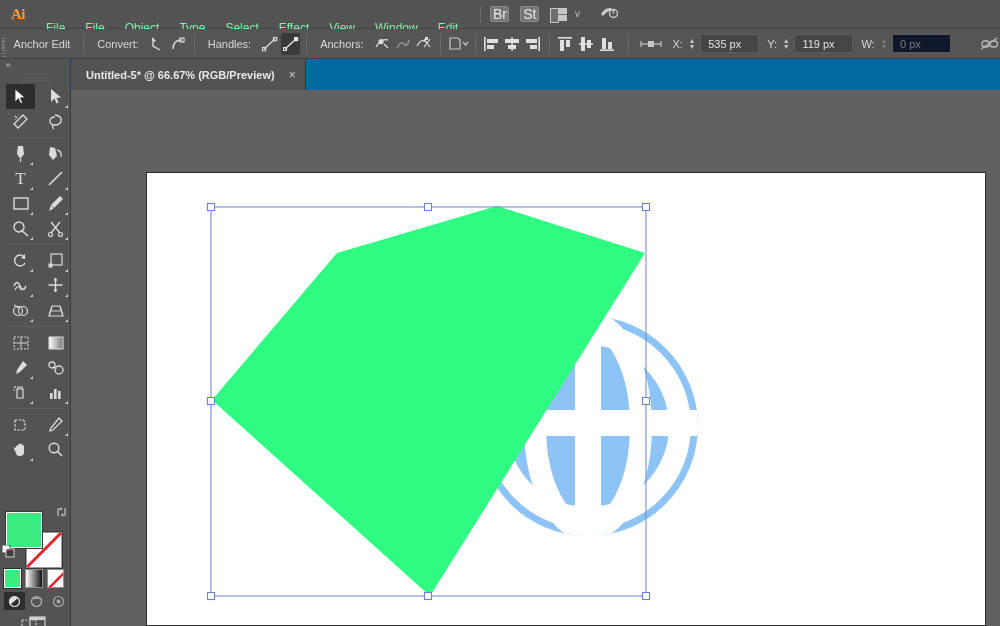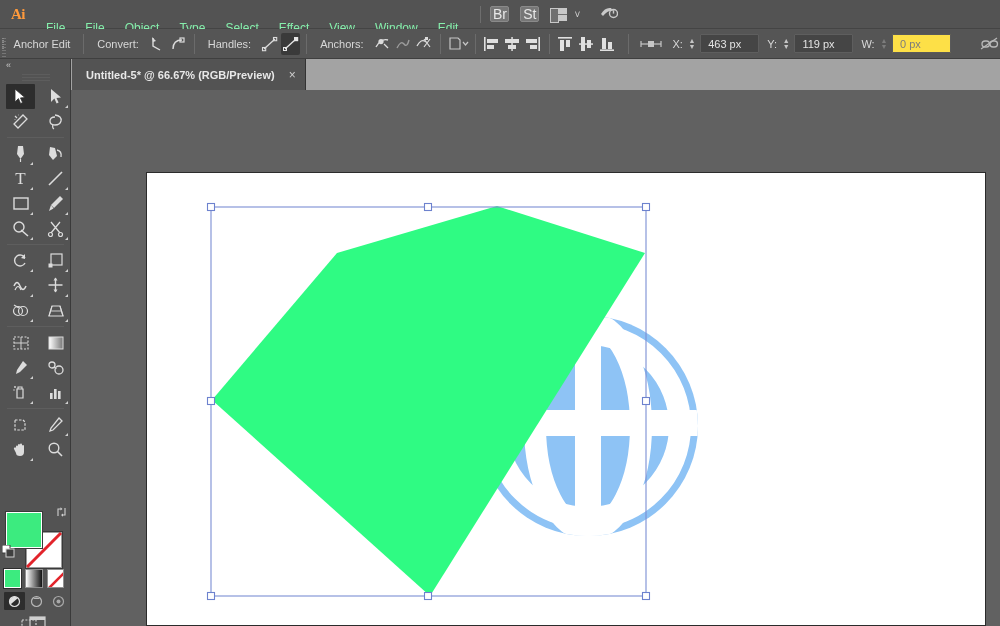--- a/index.html
+++ b/index.html
@@ -87,32 +87,32 @@
     border-radius: 2px;
   }
   .cb-ico svg { display:block; }
   .cb-ico.active { background: #3a3a3a; }
   .field {
     height: 19px; width: 72px;
     background: #454545; border: 1px solid #5e5e5e; border-radius: 1px;
     color: #e3e3e3; font-size: 11px;
     display:flex; align-items:center; padding-left:7px;
   }
-  .field.disabled { color: #7c7c7c; background: #fde047; border-color:#5a5a5a; }
+  .field.disabled { color: #7c7c7c; background: #0f172a; border-color:#5a5a5a; }
   .spin {
     display:flex; flex-direction:column; align-items:center; justify-content:center;
     width: 13px; height: 20px; margin: 0 3px; color:#c6c6c6;
   }
   .spin span { font-size:7px; line-height:6px; }
   .ax-label { color:#d8d8d8; font-size:11px; margin-left:8px; margin-right:1px; }
 
   
   .tabbar {
     position: absolute; left: 0; top: 59px; width: 1000px; height: 31px;
-    background: #a3a3a3;
+    background: #0369a1;
   }
   .doc-tab {
     position: absolute; left: 72px; top: 0; height: 31px;
     background: #535353;
     display: flex; align-items: center;
     padding: 0 9px 0 14px;
     border-right: 1px solid #333;
   }
   .doc-tab-title {
     color: #e8e8e8; font-size: 11px; font-weight: bold; white-space: nowrap;
@@ -351,21 +351,21 @@
         <path d="M2 9 H22" stroke="#c6c6c6" stroke-width="1.2"></path>
         <rect x="9" y="6" width="6" height="6" fill="#c6c6c6"></rect>
         <path d="M2 6 V12 M22 6 V12" stroke="#c6c6c6" stroke-width="1.2"></path>
       </svg>
     </div>
     <div class="ax-label">X:</div>
     <div class="spin">
         <span>▲</span>
         <span>▼</span>
       </div>
-    <div class="field">463 px</div>
+    <div class="field">535 px</div>
 
     <div class="ax-label">Y:</div>
     <div class="spin">
         <span>▲</span>
         <span>▼</span>
       </div>
     <div class="field">119 px</div>
 
     <div class="ax-label">W:</div>
     <div class="spin" style="color:#7c7c7c">

